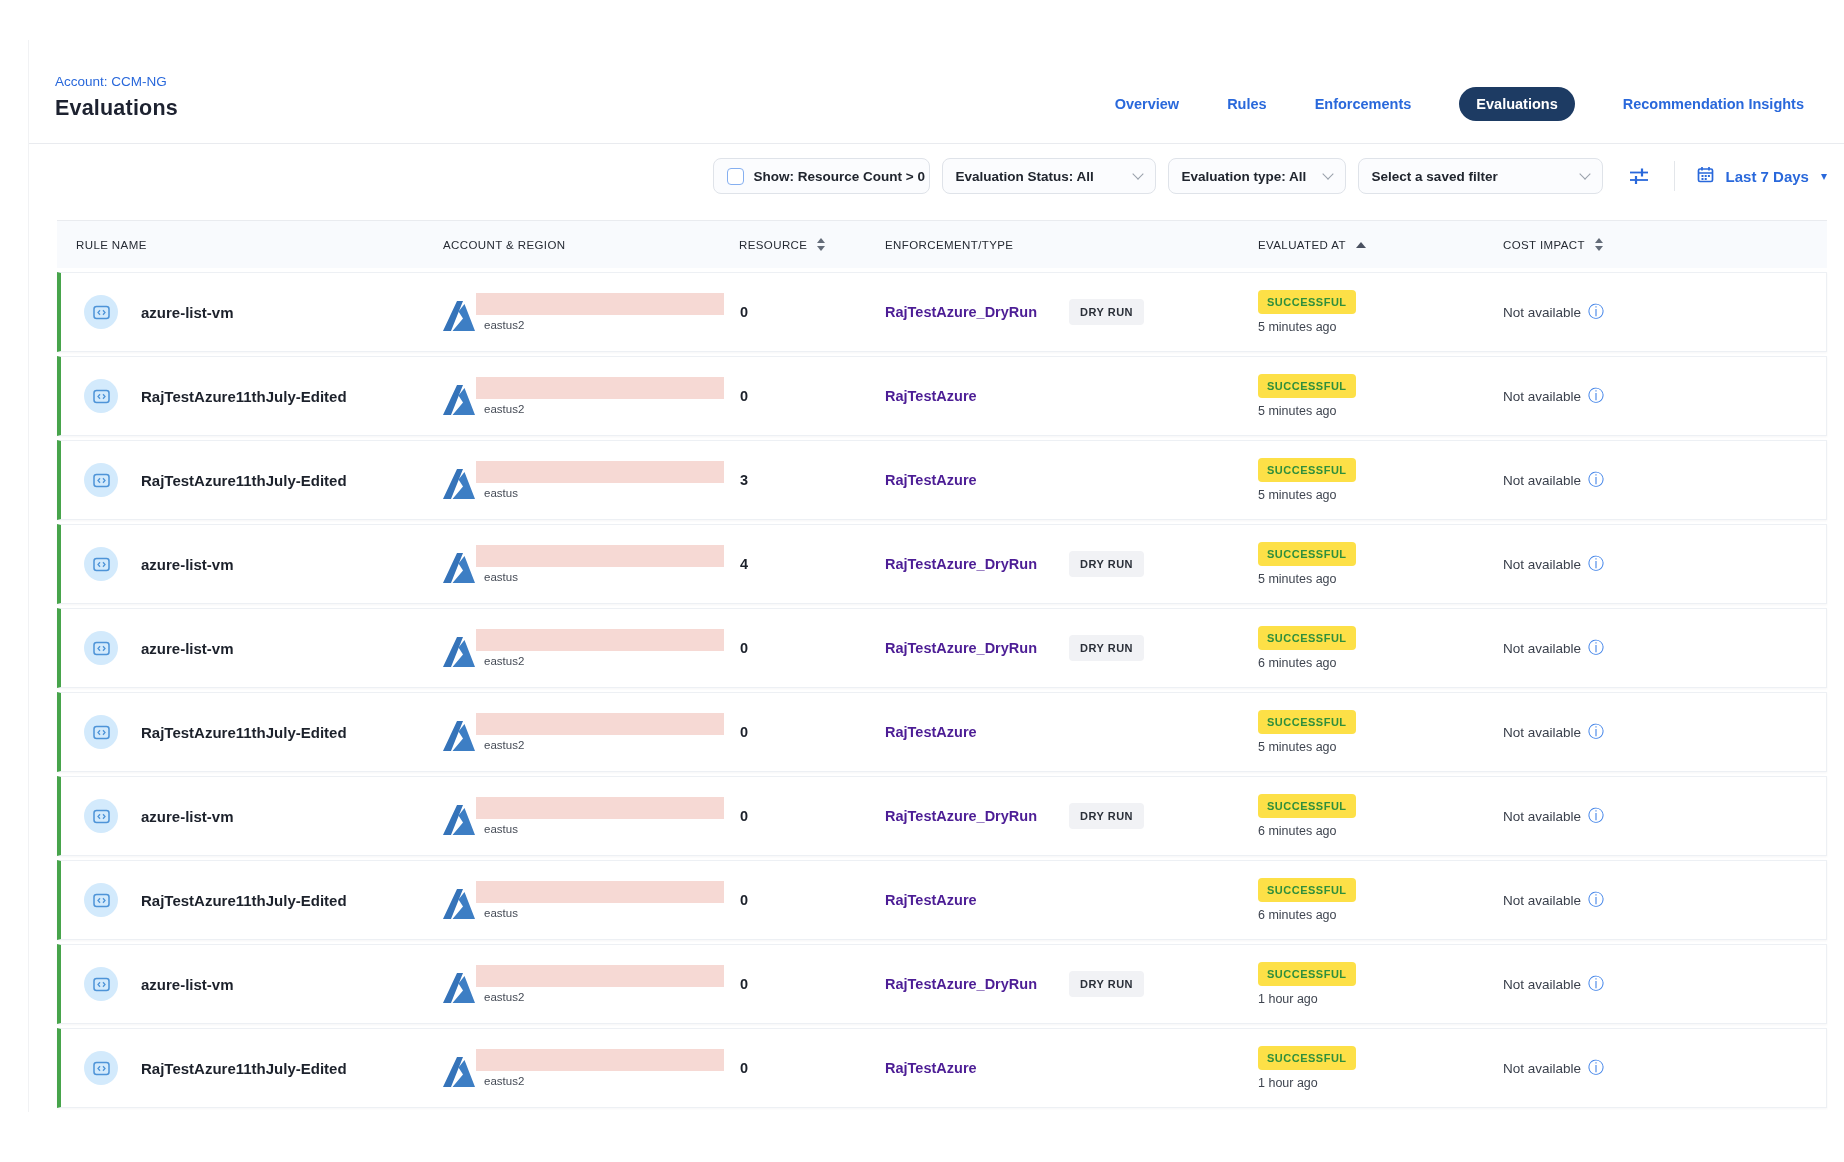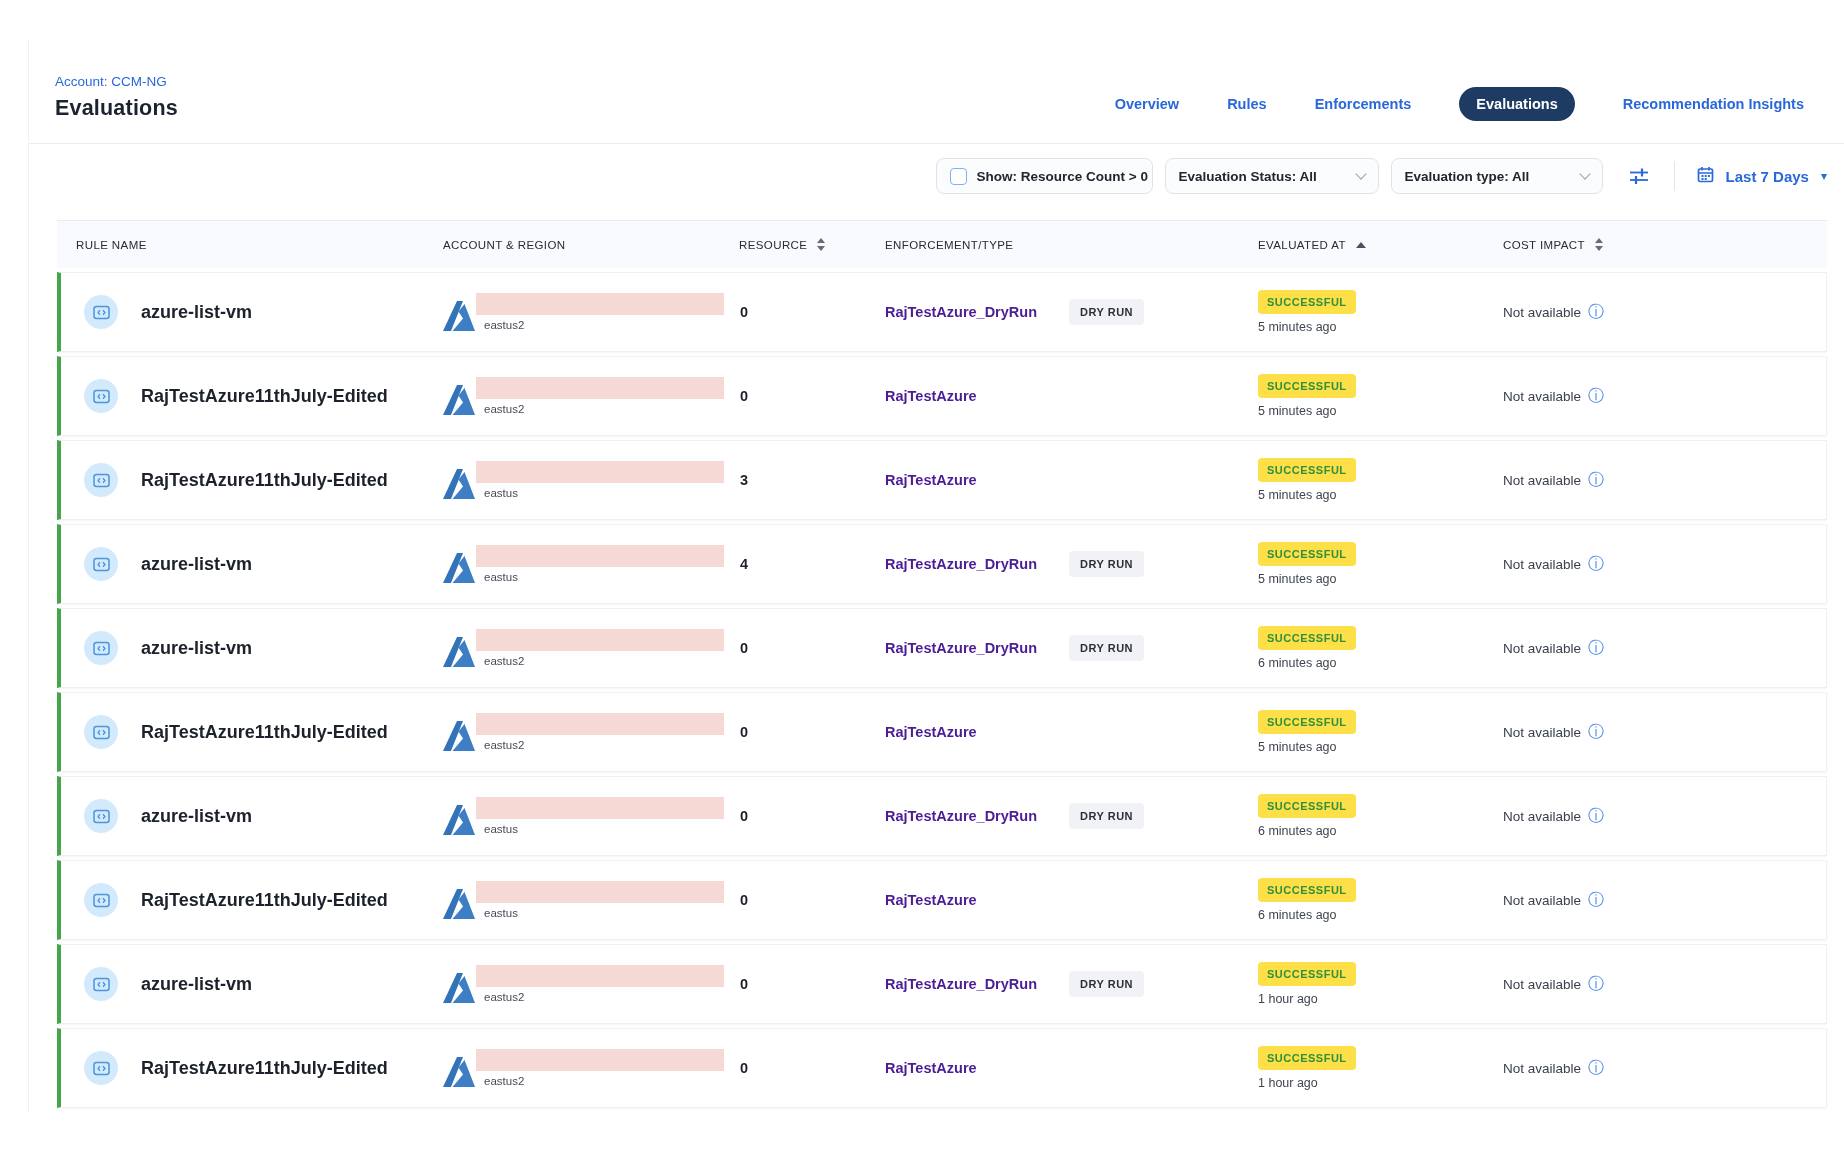--- a/index.html
+++ b/index.html
@@ -23,21 +23,21 @@
   .filter-bar { display: flex; justify-content: flex-end; align-items: center;
                 margin-top: 14px; padding-right: 17px; gap: 12px; }
   .filter-box { height: 36px; display: flex; align-items: center; border: 1px solid #dfe3e9;
                 background: #fbfcfe; border-radius: 8px; padding: 0 13px; cursor: pointer; }
   .filter-box.between { justify-content: space-between; }
   .filter-label { font-size: 13.5px; font-weight: 600; color: #20252e; white-space: nowrap; }
   .checkbox { width: 17px; height: 17px; border: 1.5px solid #85aff0; border-radius: 4px;
               background: #ffffff; margin-right: 10px; flex: none; }
   .chevron { width: 8px; height: 8px; border-right: 1.6px solid #98a0ab; border-bottom: 1.6px solid #98a0ab;
              transform: rotate(45deg); margin-top: -4px; margin-left: 14px; flex: none; }
-  .w-status { width: 214px; } .w-type { width: 212px; } .w-saved { width: 245px; }
+  .w-status { width: 214px; } .w-type { width: 178px; } .w-saved { width: 245px; }
   .w-check { width: 217px; }
   .icon-btn { margin-left: 13px; display: flex; align-items: center; cursor: pointer; }
   .v-divider { width: 1px; height: 30px; background: #e3e6ea; margin: 0 10px 0 12px; }
   .date-control { display: flex; align-items: center; gap: 12px; cursor: pointer; }
   .date-text { font-size: 15px; font-weight: 600; color: #2968db; white-space: nowrap; }
   .caret { font-size: 12px; color: #2968db; }
 
   
   .thead { margin: 26px 0 4px 28px; width: 1770px; height: 48px; background: #f8fafd;
            border-top: 1px solid #e9ebef; display: grid; align-items: center;
@@ -55,21 +55,21 @@
 
   .rows { margin-left: 28px; width: 1770px; }
   .row { height: 80px; background: #ffffff; border: 1px solid #edf0f4; border-left: 4px solid #47a44b;
          margin-bottom: 4px; display: grid; align-items: center; cursor: pointer;
          grid-template-columns: 382px 294px 148px 373px 245px 1fr;
          box-shadow: 0 1px 2px rgba(20,30,50,0.04); }
   .cell { display: flex; align-items: center; }
   .cell-rule { padding-left: 23px; }
   .rule-icon { width: 34px; height: 34px; border-radius: 50%; background: #d3eafc; flex: none;
                display: flex; align-items: center; justify-content: center; }
-  .rule-name { margin-left: 23px; font-size: 18px; font-weight: 600; color: #1c212b; }
+  .rule-name { margin-left: 23px; font-size: 15px; font-weight: 600; color: #1c212b; }
   .cell-account .azure-icon { flex: none; margin-top: 12px; }
   .account-col { display: flex; flex-direction: column; }
   .redacted-bar { width: 248px; height: 22px; background: #f6d9d4; }
   .region { margin: 4px 0 0 8px; font-size: 11.5px; color: #454b56; }
   .cell-resource { padding-left: 3px; font-size: 14.5px; font-weight: 600; color: #1c212b; }
   .enf-link { font-size: 14.5px; font-weight: 700; color: #4c1d95; text-decoration: none; }
   .dry-run-badge { margin-left: 32px; background: #f1f2f5; color: #2a2f38; font-size: 11px;
                    font-weight: 700; letter-spacing: 0.5px; padding: 7px 11px; border-radius: 4px;
                    white-space: nowrap; }
   .cell-evaluated { flex-direction: column; align-items: flex-start; justify-content: center; }
@@ -103,20 +103,24 @@
     <div class="filter-box w-check">
       <span class="checkbox"></span>
       <span class="filter-label">Show: Resource Count &gt; 0</span>
     </div>
     <div class="filter-box between w-status">
       <span class="filter-label">Evaluation Status: All</span>
       <span class="chevron"></span>
     </div>
     <div class="filter-box between w-type">
       <span class="filter-label">Evaluation type: All</span>
+      <span class="chevron"></span>
+    </div>
+    <div class="filter-box between w-saved">
+      <span class="filter-label">Select a saved filter</span>
       <span class="chevron"></span>
     </div>
     <span class="icon-btn">
       <svg width="22" height="20" viewBox="0 0 22 20" fill="none">
         <line x1="2" y1="6.5" x2="20" y2="6.5" stroke="#2968db" stroke-width="1.8"></line>
         <line x1="14" y1="2.5" x2="14" y2="10.5" stroke="#2968db" stroke-width="2.2"></line>
         <line x1="2" y1="14" x2="20" y2="14" stroke="#2968db" stroke-width="1.8"></line>
         <line x1="8" y1="10" x2="8" y2="18" stroke="#2968db" stroke-width="2.2"></line>
       </svg>
     </span>

